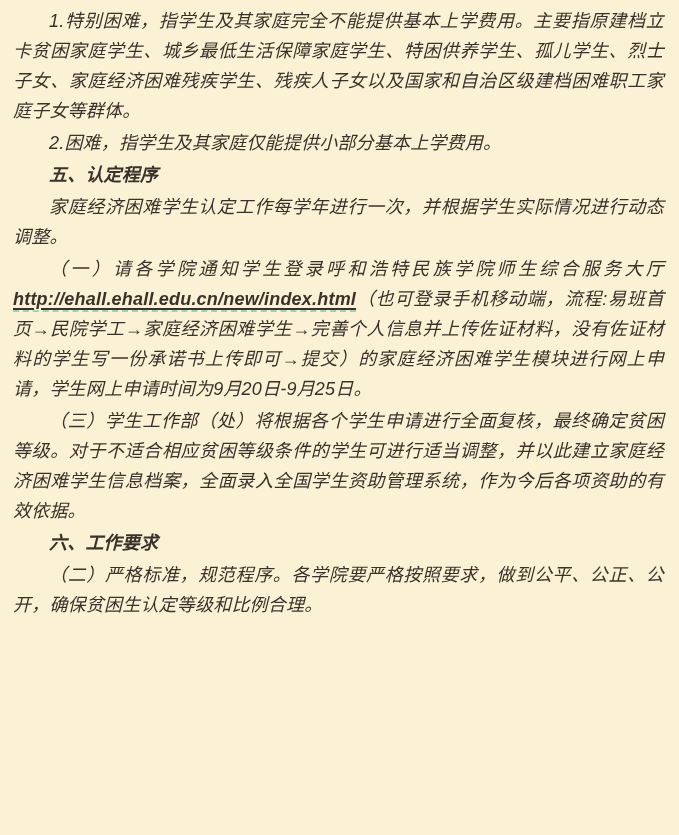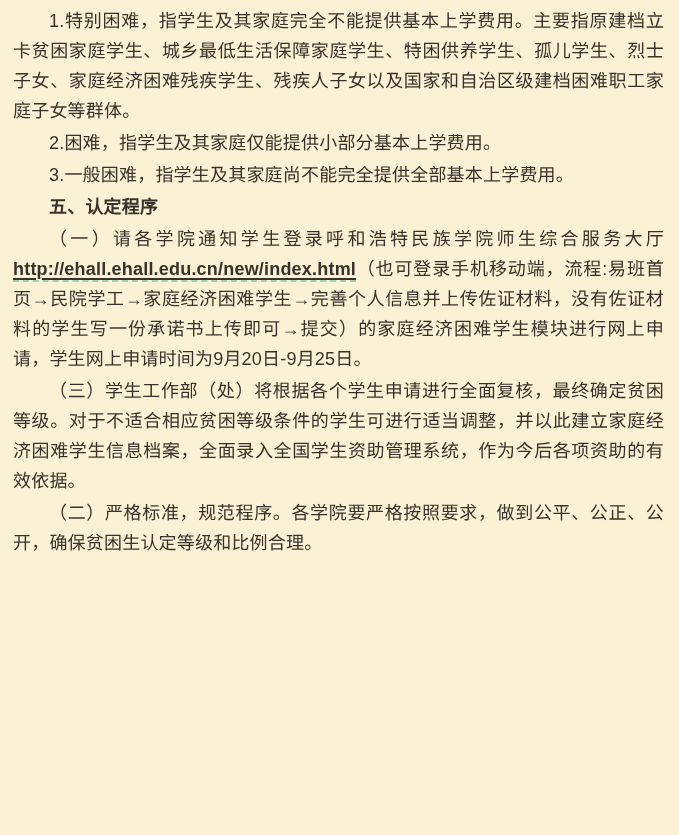--- a/index.html
+++ b/index.html
@@ -21,20 +21,21 @@
     padding: 6px 15px 0 13px;
     font-size: 18px;
     line-height: 30px;
     text-align: justify;
     text-justify: inter-ideograph;
     letter-spacing: 0.2px;
   }
   .para {
     margin: 0 0 2px 0;
     text-indent: 2em;
+    font-style: italic;
   }
   .heading {
     font-weight: bold;
   }
   .url {
     font-weight: bold;
     color: inherit;
     text-decoration: underline;
     text-decoration-thickness: 1.5px;
     text-underline-offset: 3px;
@@ -46,27 +47,28 @@
 </style>
 </head>
 <body>
 
 <main class="doc">
 
   <p class="para">1.特别困难，指学生及其家庭完全不能提供基本上学费用。主要指原建档立卡贫困家庭学生、城乡最低生活保障家庭学生、特困供养学生、孤儿学生、烈士子女、家庭经济困难残疾学生、残疾人子女以及国家和自治区级建档困难职工家庭子女等群体。</p>
 
   <p class="para">2.困难，指学生及其家庭仅能提供小部分基本上学费用。</p>
 
-  <p class="para">3.一般困难，指学生及其家庭尚不能完全提供全部基本上学费用。</p>
 
   <p class="para heading">五、认定程序</p>
 
+  <p class="para">家庭经济困难学生认定工作每学年进行一次，并根据学生实际情况进行动态调整。</p>
 
   <p class="para"><span>（一）请各学院通知学生登录呼和浩特民族学院师生综合服务大厅</span><a class="url">http://ehall.ehall.edu.cn/new/index.html</a><span>（也可登录手机移动端，流程:易班首页→民院学工→家庭经济困难学生→完善个人信息并上传佐证材料，没有佐证材料的学生写一份承诺书上传即可→提交）的家庭经济困难学生模块进行网上申请，学生网上申请时间为9月20日-9月25日。</span></p>
 
 
   <p class="para">（三）学生工作部（处）将根据各个学生申请进行全面复核，最终确定贫困等级。对于不适合相应贫困等级条件的学生可进行适当调整，并以此建立家庭经济困难学生信息档案，全面录入全国学生资助管理系统，作为今后各项资助的有效依据。</p>
 
+  <p class="para heading">六、工作要求</p>
 
 
   <p class="para">（二）严格标准，规范程序。各学院要严格按照要求，做到公平、公正、公开，确保贫困生认定等级和比例合理。</p>
 
 </main>
 
 </body></html>

